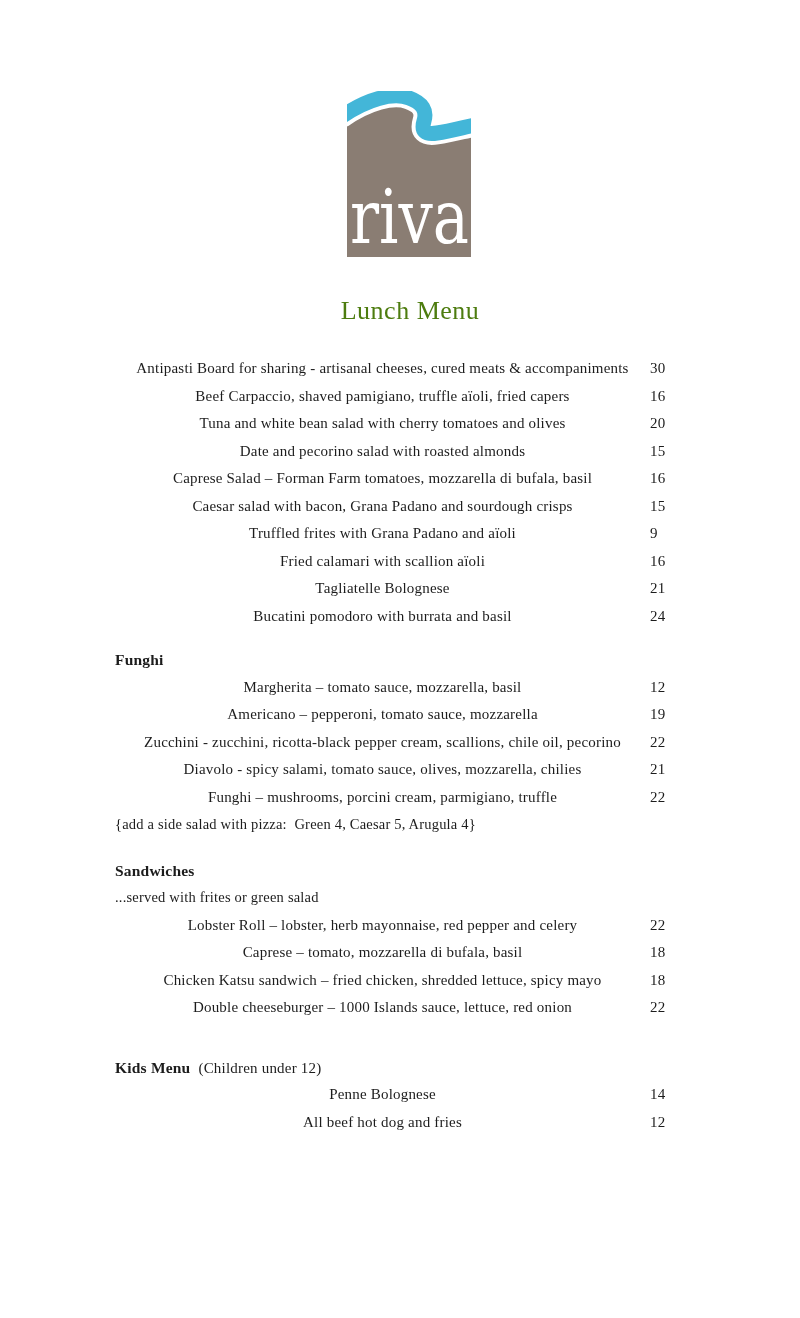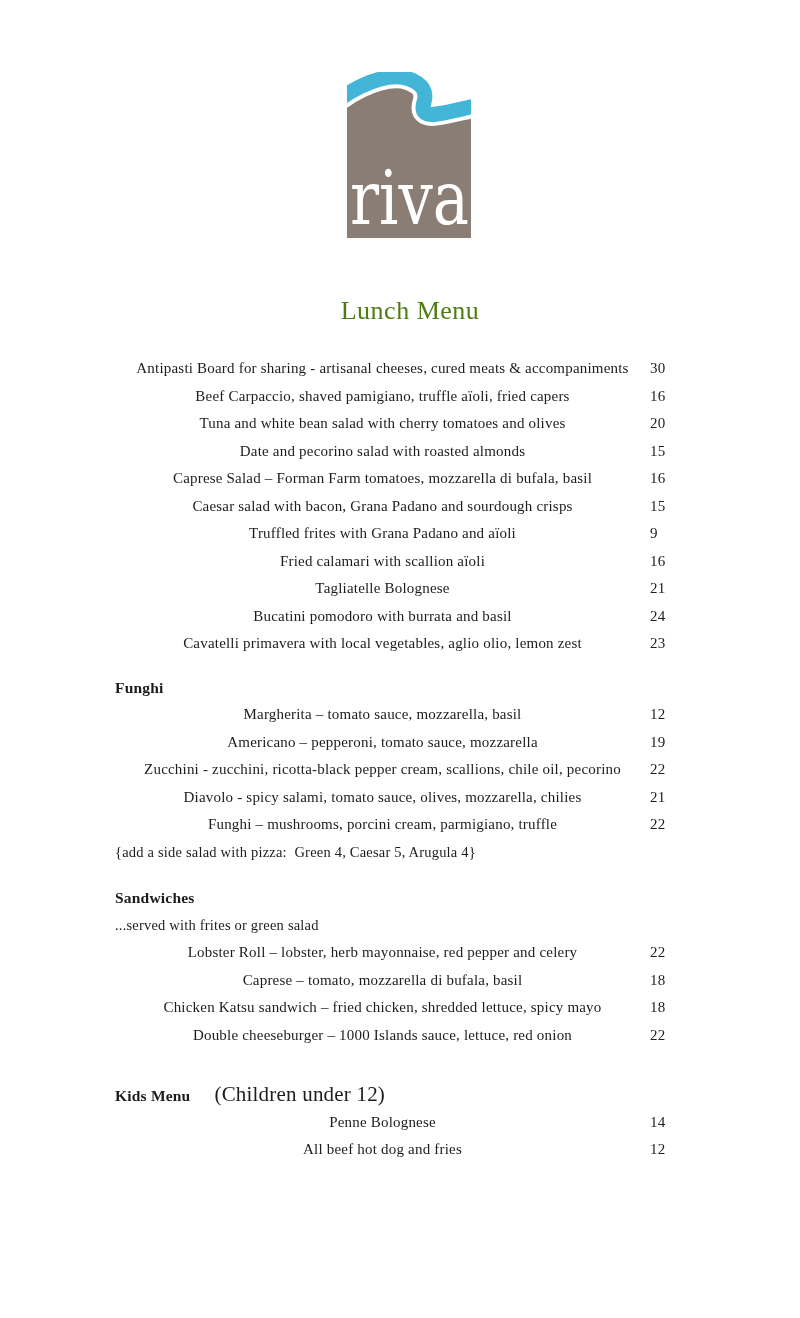--- a/index.html
+++ b/index.html
@@ -10,21 +10,21 @@
     position: relative;
     font-family: "Liberation Serif", "DejaVu Serif", serif;
     color: #1c1c1c;
     overflow: hidden;
   }
   .page { position: absolute; inset: 0; background: #ffffff; }
 
   .logo {
     position: absolute;
     left: 347px;
-    top: 72px;
+    top: 91px;
     width: 133px;
     height: 166px;
   }
   .logo svg { display: block; }
 
   .menu-title {
     position: absolute;
     left: 115px;
     top: 296px;
     width: 590px;
@@ -54,22 +54,22 @@
   .section-header {
     height: 27.5px;
     line-height: 27.5px;
     font-weight: 700;
     font-size: 15.5px;
     display: flex;
     align-items: baseline;
   }
   .section-header .suffix {
     font-weight: 400;
-    font-size: 21px;
-    margin-left: 24px;
+    font-size: 15px;
+    margin-left: 8px;
   }
   .sec-pizza      { margin-top: 16px; }
   .sec-sandwiches { margin-top: 18px; }
   .sec-kids       { margin-top: 32px; }
 
   .note {
     height: 27.5px;
     line-height: 27.5px;
     font-size: 14.5px;
     white-space: pre-wrap;
@@ -127,24 +127,20 @@
         <span class="price">16</span>
       </div>
       <div class="row">
         <span class="name">Tagliatelle Bolognese</span>
         <span class="price">21</span>
       </div>
       <div class="row">
         <span class="name">Bucatini pomodoro with burrata and basil</span>
         <span class="price">24</span>
       </div>
-      <div class="row">
-        <span class="name">Cavatelli primavera with local vegetables, aglio olio, lemon zest</span>
-        <span class="price">23</span>
-      </div>
     </div>
 
     <div class="sec-pizza">
       <div class="section-header">
         <span>Funghi</span>
       </div>
       <div class="row">
         <span class="name">Margherita – tomato sauce, mozzarella, basil</span>
         <span class="price">12</span>
       </div>

